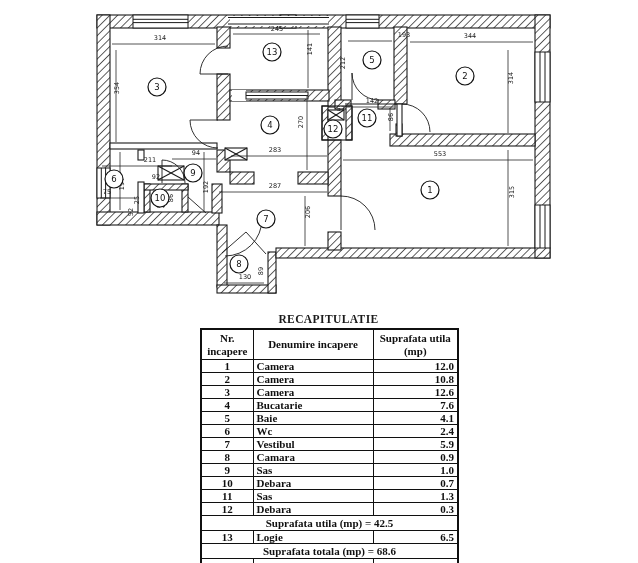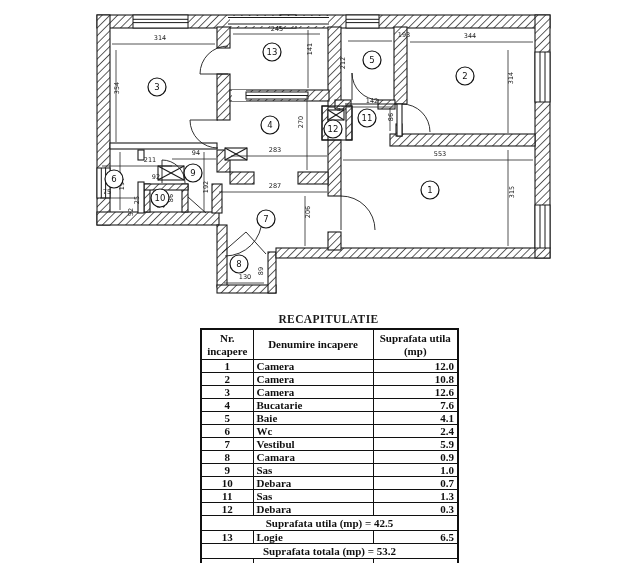--- a/index.html
+++ b/index.html
@@ -300,21 +300,21 @@
         </tr>
         <tr class="merged">
           <td class="" colspan="3">Suprafata utila (mp) = 42.5</td>
         </tr>
         <tr>
           <td class="c-nr">13</td>
           <td class="c-name">Logie</td>
           <td class="c-area">6.5</td>
         </tr>
         <tr class="merged">
-          <td class="" colspan="3">Suprafata totala (mp) = 53.2</td>
+          <td class="" colspan="3">Suprafata totala (mp) = 68.6</td>
         </tr>
         <tr class="sliver">
           <td class="c-nr"></td>
           <td class="c-name"></td>
           <td class="c-area"></td>
         </tr>
       </tbody>
   </table>
 
 </div>

